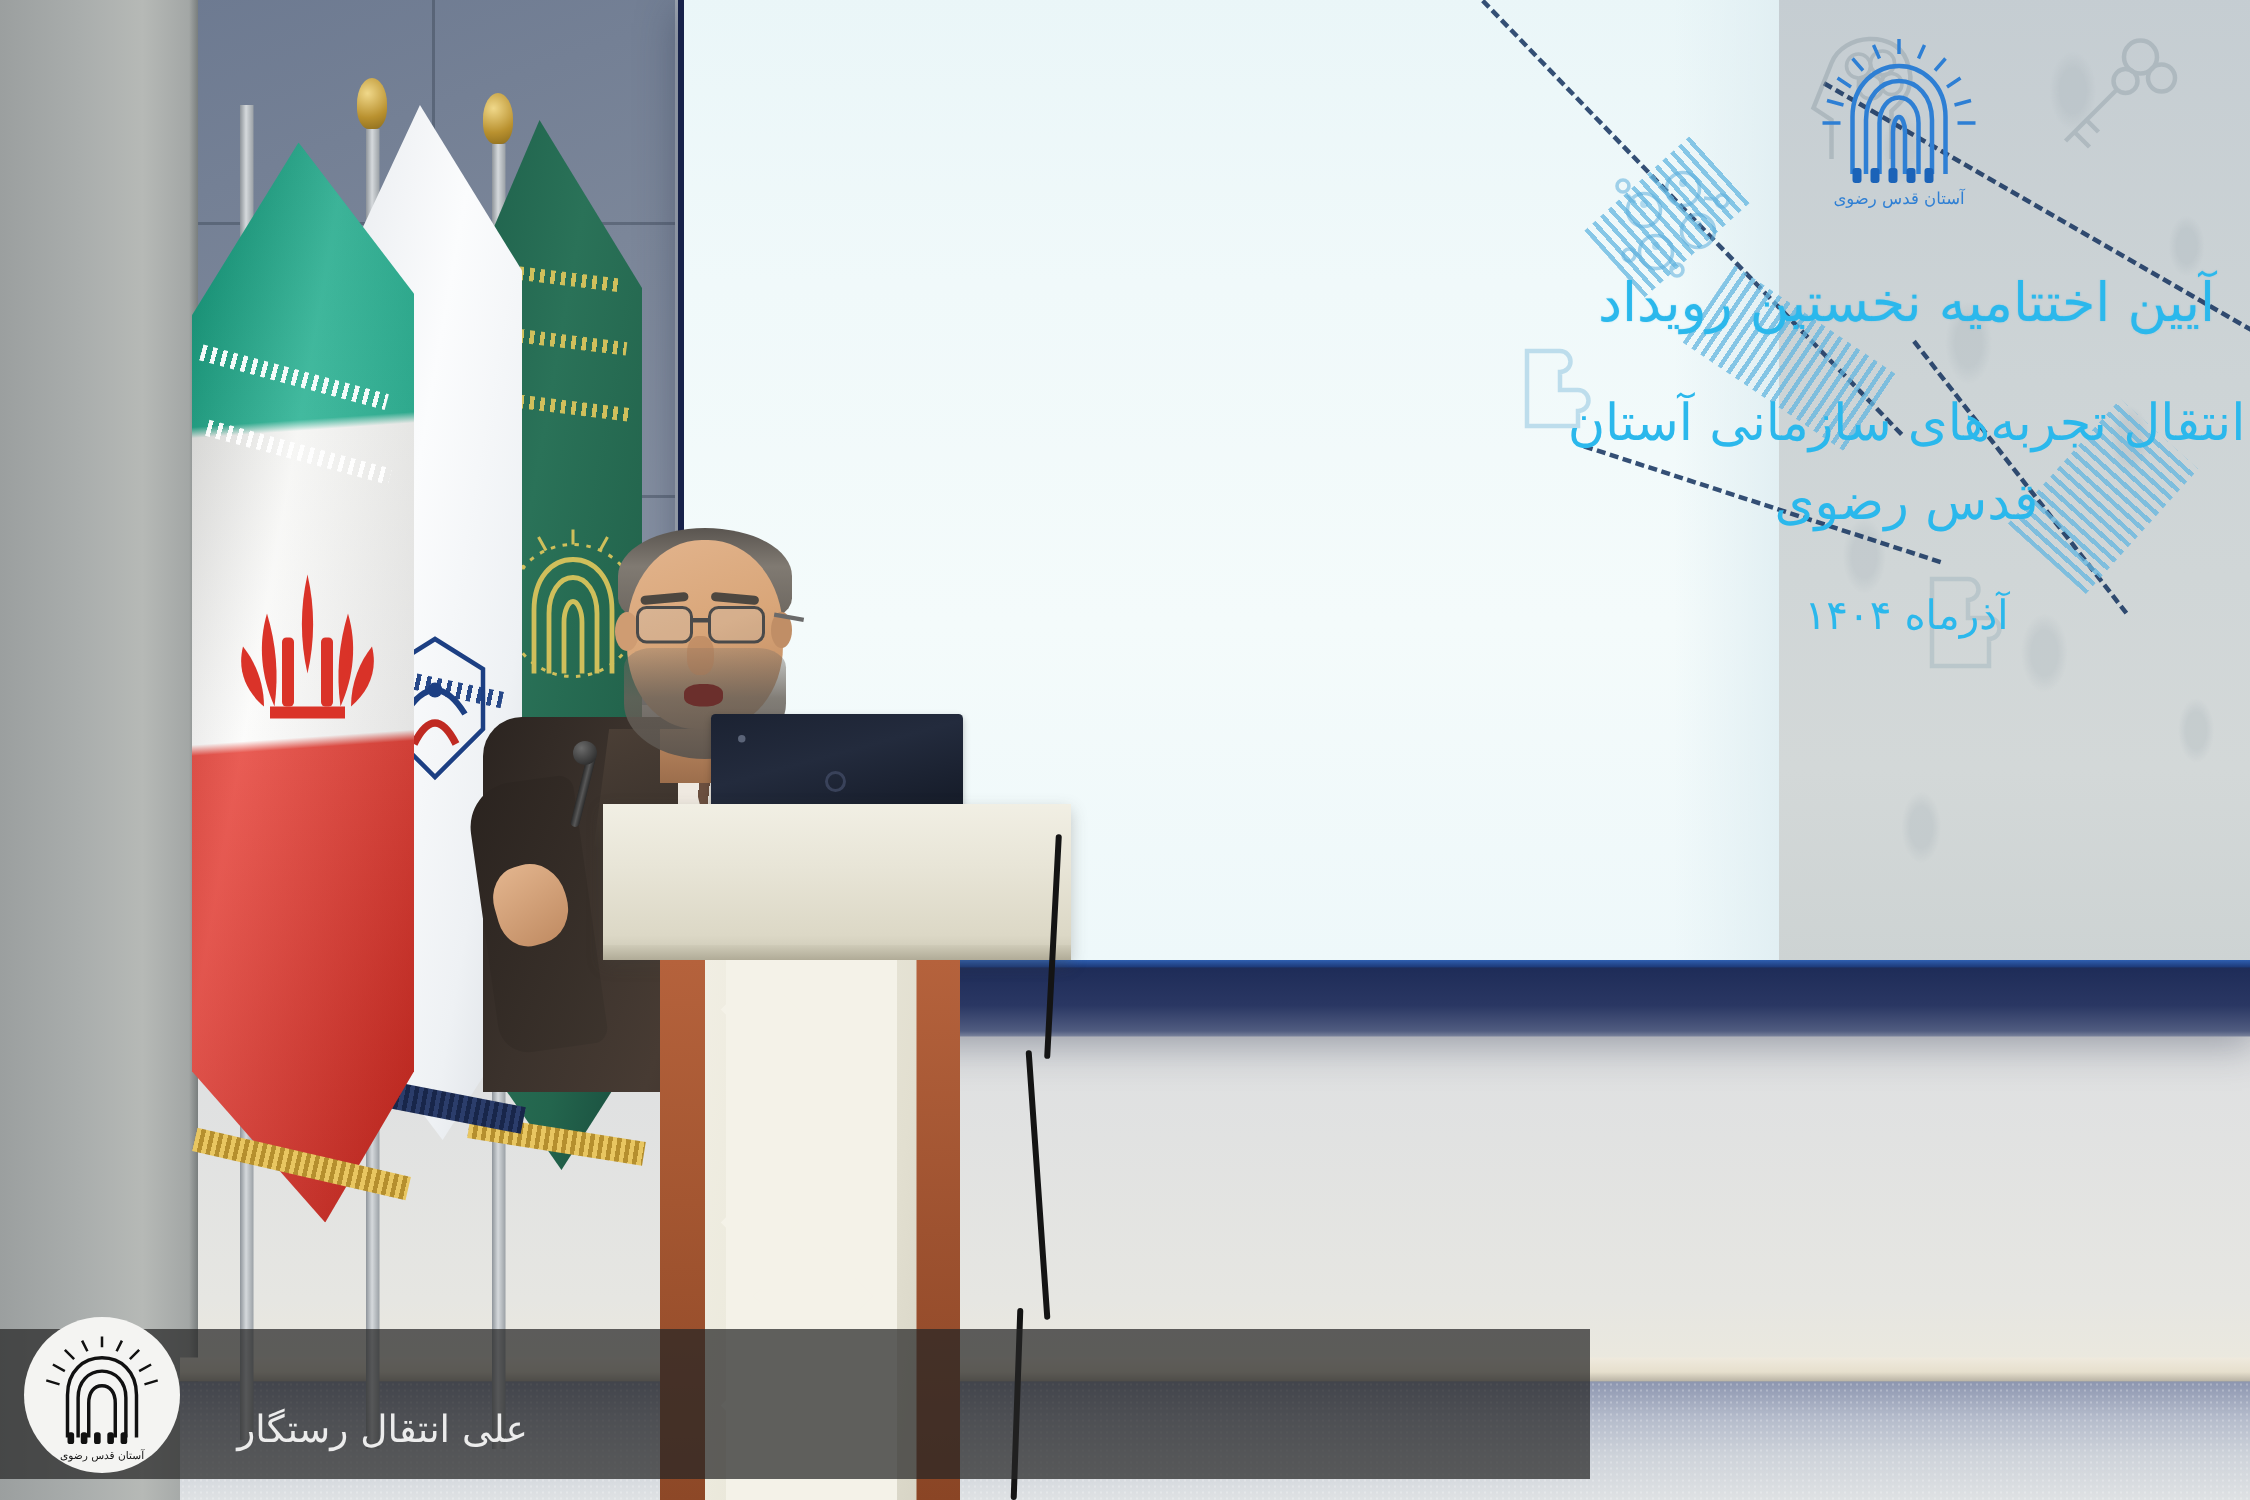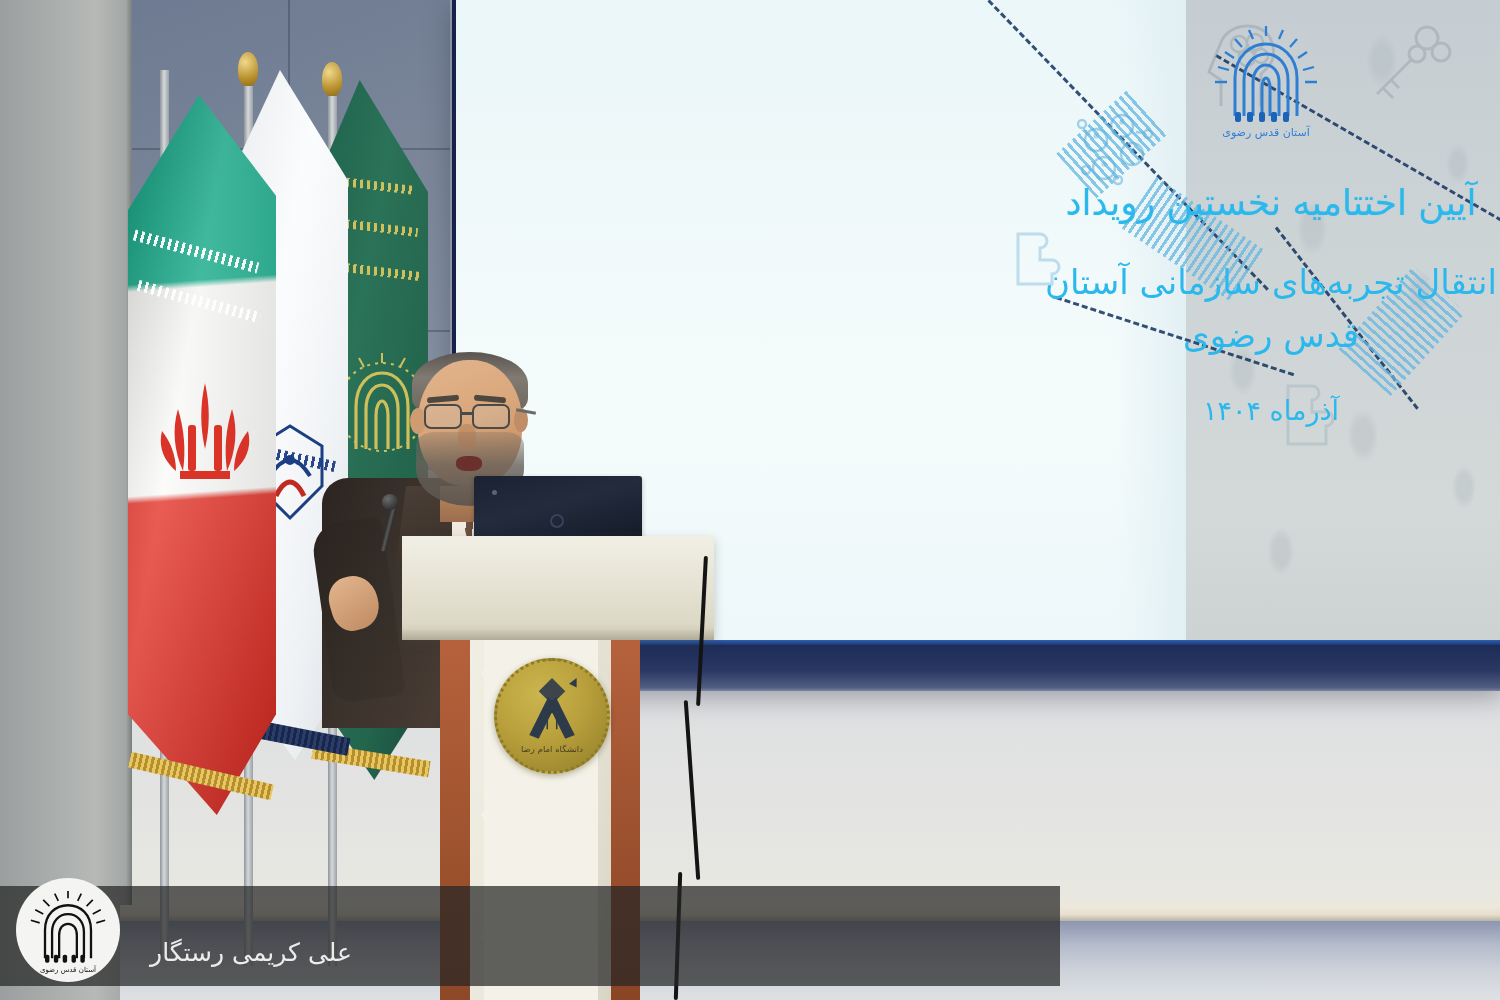--- a/index.html
+++ b/index.html
@@ -524,35 +524,20 @@
   <div class="podium-lattice">
     <div class="lat-cell" style="left:6px;top:10px;width:46px;height:46px;transform:rotate(45deg);"></div>
     <div class="lat-cell" style="left:58px;top:10px;width:46px;height:46px;transform:rotate(45deg);"></div>
     <div class="lat-cell" style="left:6px;top:152px;width:46px;height:46px;transform:rotate(45deg);"></div>
     <div class="lat-cell" style="left:58px;top:152px;width:46px;height:46px;transform:rotate(45deg);"></div>
     <div class="lat-cell" style="left:30px;top:196px;width:56px;height:56px;transform:rotate(45deg);"></div>
     <div class="lat-cell" style="left:30px;top:196px;width:56px;height:56px;"></div>
     <div class="lat-cell" style="left:6px;top:274px;width:46px;height:46px;transform:rotate(45deg);"></div>
     <div class="lat-cell" style="left:58px;top:274px;width:46px;height:46px;transform:rotate(45deg);"></div>
   </div>
-  <div class="podium-emblem">
-    <svg viewBox="0 0 116 116" style="width:100%;height:100%">
-      <g fill="#2d3a4a">
-        <path d="M58 18 L72 32 L58 46 L44 32 Z" opacity=".9"></path>
-        <path d="M34 78 L54 38 L62 46 L44 82 Z"></path>
-        <path d="M82 78 L62 38 L54 46 L72 82 Z"></path>
-        <path d="M76 24 l8 -6 v10 Z"></path>
-      </g>
-      <g stroke="#2d3a4a" stroke-width="1.6" fill="none">
-        <path d="M48 72 V60 C48 52 53 47 58 47 C63 47 68 52 68 60 V72"></path>
-        <path d="M53 72 V62 C53 57 55 54 58 54 C61 54 63 57 63 62 V72"></path>
-      </g>
-      <text x="58" y="96" text-anchor="middle" fill="#4a4126" font-size="9" font-family="DejaVu Sans, sans-serif">دانشگاه امام رضا</text>
-    </svg>
-  </div>
   <div class="cable" style="left:700px;top:556px;height:150px;transform:rotate(3deg);"></div>
   <div class="cable" style="left:690px;top:700px;height:180px;transform:rotate(-4deg);"></div>
   <div class="cable" style="left:676px;top:872px;height:128px;transform:rotate(2deg);"></div>
 
   <div class="wm-bar"></div>
   <div class="wm-logo">
     <svg viewBox="0 0 104 104" style="width:92px;height:92px">
       <g stroke="#111" stroke-width="1.9" fill="none">
         <path d="M52 16 v-8 M41 19 l-4 -8 M63 19 l4 -8 M31 25 l-7 -7 M73 25 l7 -7
                  M24 34 l-9 -5 M80 34 l9 -5 M20 44 l-10 -3 M84 44 l10 -3"></path>
@@ -563,15 +548,15 @@
       <g fill="#111">
         <rect x="26" y="80" width="5" height="9" rx="2"></rect>
         <rect x="36" y="80" width="5" height="9" rx="2"></rect>
         <rect x="46" y="80" width="5" height="9" rx="2"></rect>
         <rect x="56" y="80" width="5" height="9" rx="2"></rect>
         <rect x="66" y="80" width="5" height="9" rx="2"></rect>
       </g>
       <text x="52" y="100" text-anchor="middle" fill="#111" font-size="8" font-family="DejaVu Sans, sans-serif">آستان قدس رضوی</text>
     </svg>
   </div>
-  <div class="wm-sub">علی کریمی رستگار</div>
+  <div class="wm-sub">علی انتقال رستگار</div>
 
 </div>
 
 </body></html>

